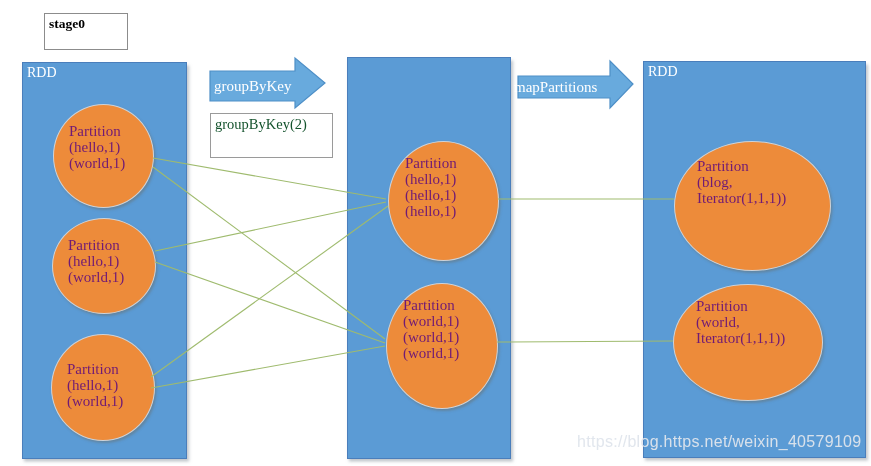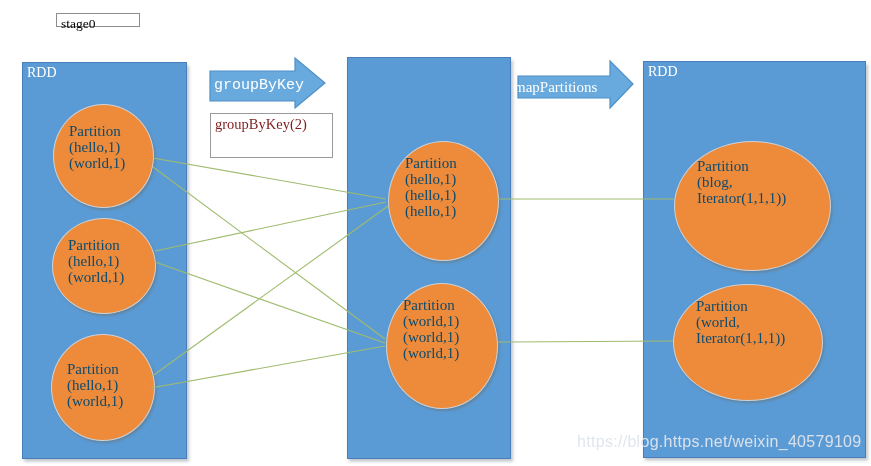--- a/index.html
+++ b/index.html
@@ -42,21 +42,21 @@
   .partition{
     position:absolute;
     background:#ed8b3a;
     border:1px solid #ccd3da;
     border-radius:50%;
     box-sizing:border-box;
     box-shadow:1.5px 2px 2.5px rgba(110,95,70,0.35);
   }
   .ptext{
     position:absolute;
-    color:#0c4a6e;
+    color:#701a75;
     font-size:15px;
     line-height:16px;
     white-space:nowrap;
   }
   .ptext span{display:block;}
   .left-pad .ptext{left:15px;top:18px;}
   .mid-pad .ptext{left:16px;top:13px;}
   .right-pad .ptext{left:22px;top:16px;}
   
   #overlay{
@@ -69,42 +69,42 @@
     color:#ffffff;
     font-size:15px;
     line-height:16px;
     white-space:nowrap;
   }
   
   .op-box{
     position:absolute;
     background:#ffffff;
     border:1px solid #9a9a9a;
-    color:#7f1d1d;
+    color:#14532d;
     font-size:14.5px;
     line-height:16px;
     padding:2px 0 0 4px;
     box-sizing:border-box;
   }
   
   .watermark{
     position:absolute;
     font-family:"Liberation Sans", sans-serif;
     font-size:16px;
     letter-spacing:0.3px;
     color:rgba(223,229,236,0.95);
     white-space:nowrap;
   }
 </style>
 </head>
 <body>
 
 <div id="canvas">
 
-  <div class="stage-box" style="left:56px;top:13px;width:84px;height:14px;">
+  <div class="stage-box" style="left:44px;top:13px;width:84px;height:37px;font-weight:bold;">
     <span>stage0</span>
   </div>
 
   <div class="rdd-rect left-pad" style="left:22px;top:62px;width:165px;height:397px;">
     <div class="rdd-title">RDD</div>
 
     <div class="partition" style="left:30px;top:41px;width:101px;height:104px;">
       <div class="ptext">
         <span>Partition</span>
         <span>(hello,1)</span>
@@ -176,21 +176,21 @@
       <line x1="151" y1="388" x2="385" y2="346"></line>
       <line x1="498" y1="199" x2="674" y2="199"></line>
       <line x1="497" y1="342" x2="673" y2="341"></line>
     </g>
     <g fill="#68aadd" stroke="#4e8fc7" stroke-width="1.2">
       <polygon points="210,71 295,71 295,58 325,83 295,108 295,101 210,101"></polygon>
       <polygon points="518,76 610,76 610,61 633,84 610,108 610,98 518,98"></polygon>
     </g>
   </svg>
 
-  <div class="arrow-label" style="left:214px;top:78px;font-family:Liberation Mono, monospace;">groupByKey</div>
+  <div class="arrow-label" style="left:214px;top:78px;">groupByKey</div>
   <div class="arrow-label" style="left:514px;top:79px;font-family:Liberation Serif, serif;">mapPartitions</div>
 
   <div class="op-box" style="left:210px;top:113px;width:123px;height:45px;">
     <span>groupByKey(2)</span>
   </div>
 
   <div class="watermark" style="left:577px;top:433px;">https://blog.https.net/weixin_40579109</div>
 
 </div>
 

